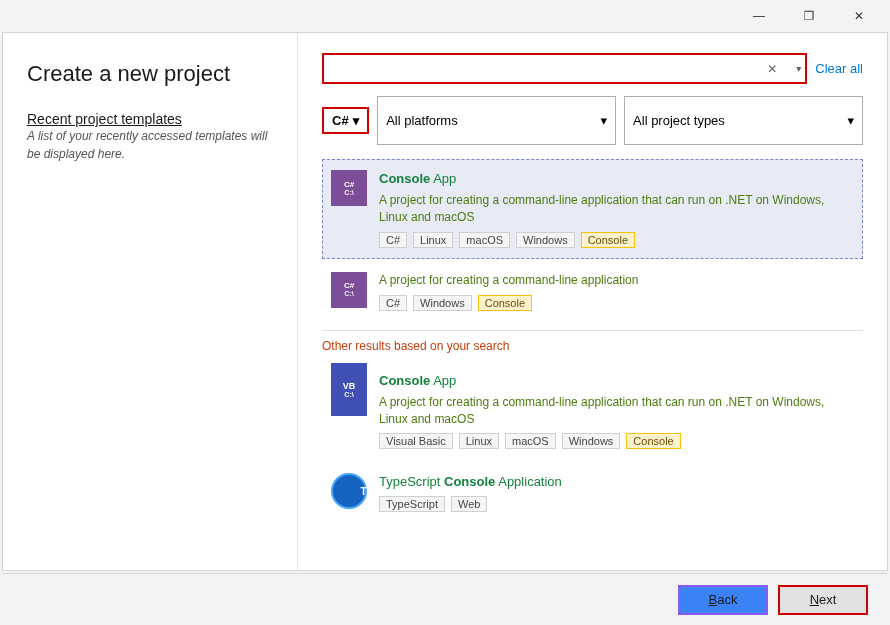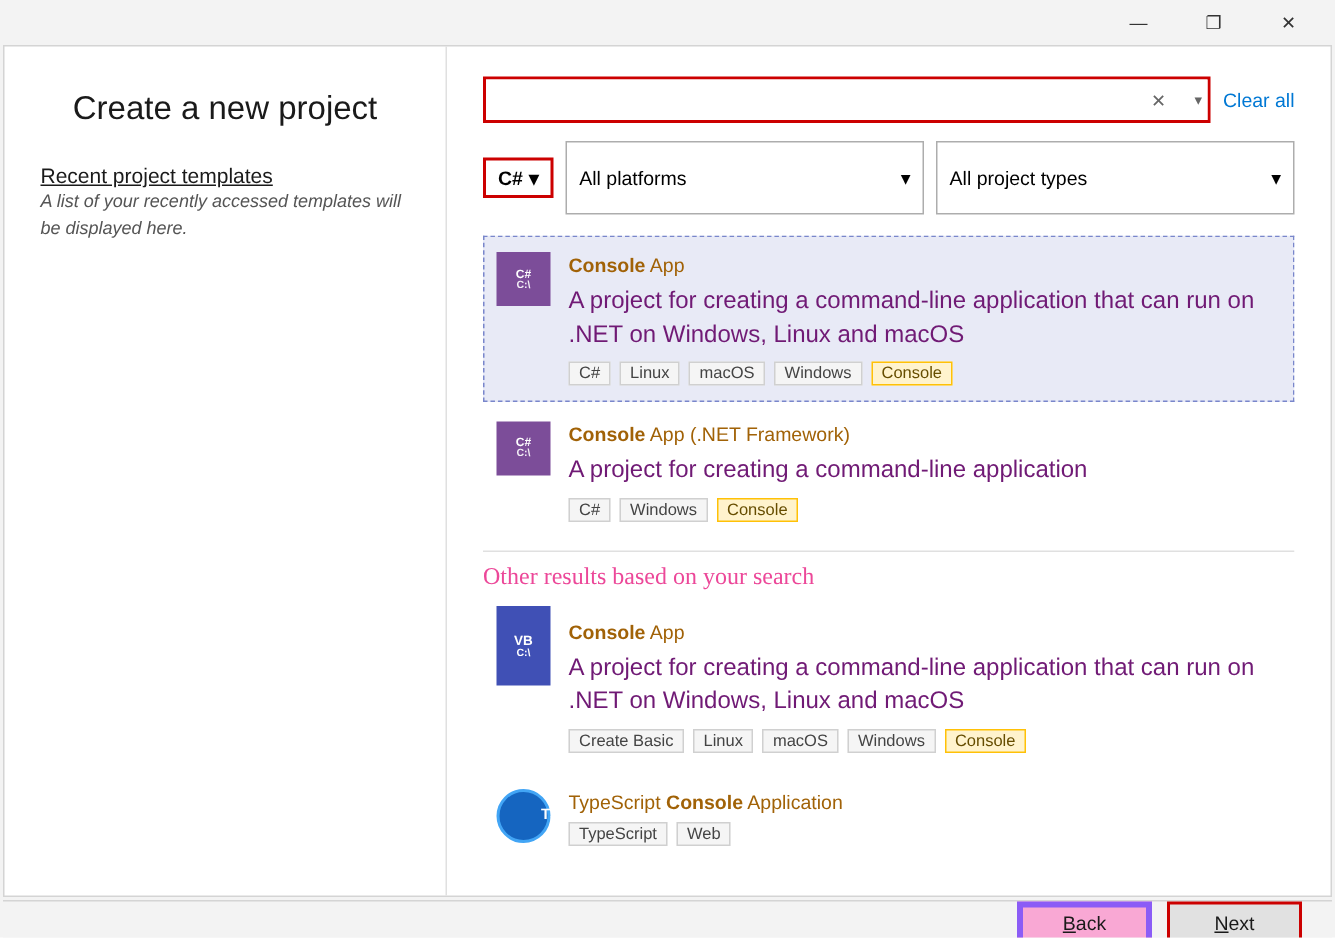--- a/index.html
+++ b/index.html
@@ -43,21 +43,20 @@
       width: 295px;
       padding: 28px 24px;
       border-right: 1px solid #e0e0e0;
       flex-shrink: 0;
     }
     .left-panel h1 {
       font-size: 22px;
       font-weight: 300;
       color: #1a1a1a;
       margin-bottom: 24px;
-      text-align: center;
     }
     .left-panel h2 {
       font-size: 14px;
       font-weight: 400;
       color: #1a1a1a;
       text-decoration: underline;
     }
     .left-panel p {
       font-size: 12px;
       color: #555;
@@ -222,30 +221,30 @@
       width: 36px;
       height: 36px;
       border-radius: 50%;
       border: 2px solid #42a5f5;
     }
     .result-info {
       flex: 1;
     }
     .result-title {
       font-size: 13px;
-      color: #a16207;
+      color: #15803d;
       margin-bottom: 4px;
       line-height: 1.4;
     }
     .result-title .highlight {
       font-weight: 600;
     }
     .result-desc {
-      font-size: 16px;
-      color: #701a75;
+      font-size: 12px;
+      color: #4d7c0f;
       margin-bottom: 6px;
       line-height: 1.4;
     }
     .tags-row {
       display: flex;
       gap: 6px;
       flex-wrap: wrap;
     }
     .tag {
       font-size: 11px;
@@ -258,41 +257,40 @@
       background: #fff3cd;
       border-color: #ffc107;
       color: #664d00;
     }
     .divider {
       height: 1px;
       background: #e0e0e0;
       margin: 8px 0;
     }
     .other-results-label {
-      font-size: 16px;
-      color: #ec4899;
+      font-size: 12px;
+      color: #c2410c;
       margin: 8px 0 8px 0;
-      font-family: Liberation Serif, serif;
     }
     .bottom-bar {
       height: 52px;
       background: #f3f3f3;
       border-top: 1px solid #d4d4d4;
       display: flex;
       align-items: center;
       justify-content: flex-end;
       padding: 0 20px;
       gap: 10px;
       margin: 0 2px 0 2px;
     }
     .bottom-btn {
       width: 90px;
       height: 30px;
-      border: 4px solid #8b5cf6;
-      background: #f9a8d4;
+      border: 2px solid #8b5cf6;
+      background: #3b82f6;
       font-size: 13px;
       font-family: 'Segoe UI', Arial, sans-serif;
       cursor: pointer;
       display: flex;
       align-items: center;
       justify-content: center;
       color: #1a1a1a;
     }
     .bottom-btn.primary {
       background: #e1e1e1;
@@ -368,23 +366,20 @@
       </div>
 
       <div class="result-item">
         <div class="result-icon">
           <div class="icon-cs">
             <span class="lang-label">C#</span>
             <span class="cmd-label">C:\</span>
           </div>
         </div>
         <div class="result-info">
-          <div class="result-title">
-            <span class="highlight">Console</span><span> App (.NET Framework)</span>
-          </div>
           <div class="result-desc">A project for creating a command-line application</div>
           <div class="tags-row">
             <span class="tag">C#</span>
             <span class="tag">Windows</span>
             <span class="tag console-tag">Console</span>
           </div>
         </div>
       </div>
 
       <div class="divider"></div>
@@ -396,21 +391,21 @@
             <span class="lang-label" style="font-size:9px;">VB</span>
             <span class="cmd-label" style="font-size:7px;">C:\</span>
           </div>
         </div>
         <div class="result-info">
           <div class="result-title">
             <span class="highlight">Console</span><span> App</span>
           </div>
           <div class="result-desc">A project for creating a command-line application that can run on .NET on Windows, Linux and macOS</div>
           <div class="tags-row">
-            <span class="tag">Create Basic</span>
+            <span class="tag">Visual Basic</span>
             <span class="tag">Linux</span>
             <span class="tag">macOS</span>
             <span class="tag">Windows</span>
             <span class="tag console-tag">Console</span>
           </div>
         </div>
       </div>
 
       <div class="result-item">
         <div class="result-icon">

